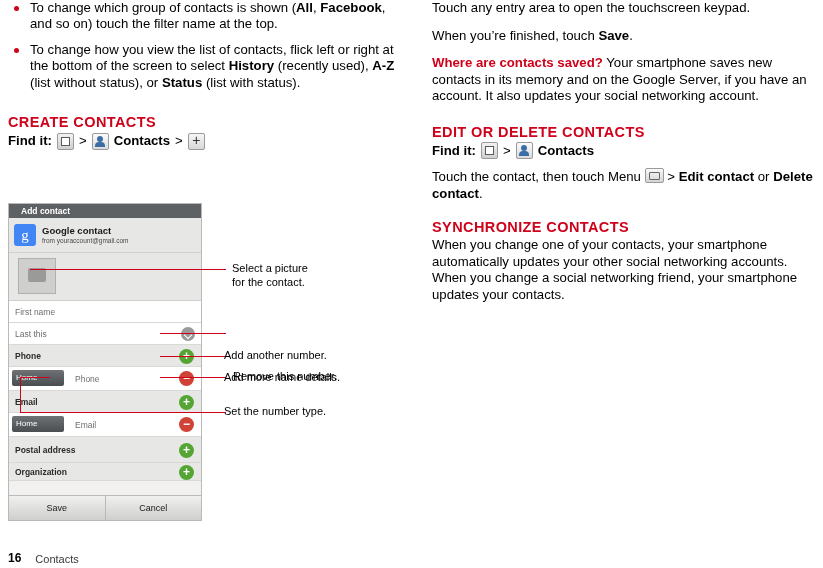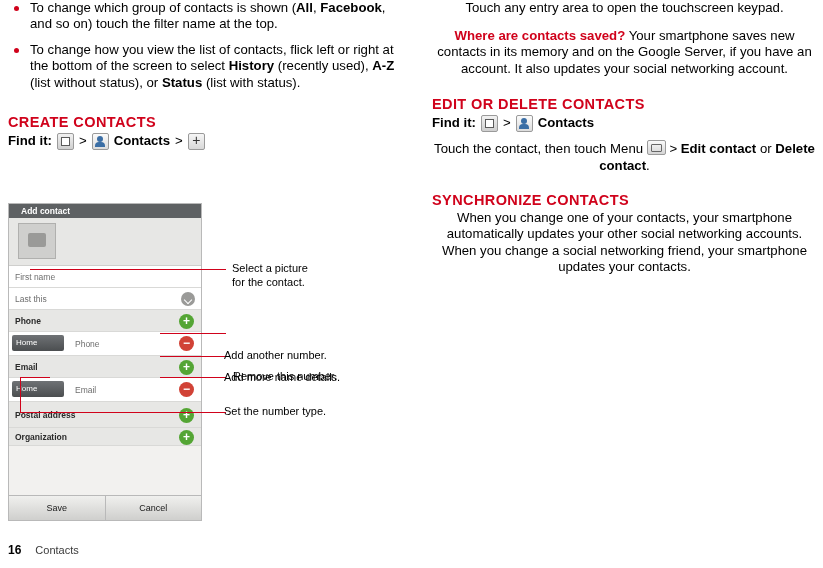--- a/index.html
+++ b/index.html
@@ -78,21 +78,20 @@
     flex-wrap: wrap;
   }
   .findit .lbl { font-weight: bold; }
   .findit .sep { margin: 0 5px; }
   .findit .strong { font-weight: bold; }
 
   p.body {
     font-size: 13.2px;
     line-height: 16.6px;
     margin: 0 0 11px 0;
-    text-align: center;
   }
   .redbold { color: #d0021b; font-weight: bold; }
 
   
   .ic {
     display: inline-block;
     vertical-align: -3px;
     width: 15px;
     height: 15px;
     border-radius: 2px;
@@ -341,24 +340,24 @@
   .leader {
     position: absolute;
     background: #d0021b;
     height: 1px;
   }
 
   
   .footer {
     position: absolute;
     left: 8px;
-    bottom: 11px;
+    bottom: 3px;
     font-size: 11px;
     display: flex;
-    align-items: center;
+    align-items: flex-end;
     margin-top: 29px;
   }
   .footer .pg {
     font-weight: bold;
     font-size: 12px;
     margin-right: 14px;
   }
   .footer .sec { color: #3a3a3a; }
 </style>
 </head>
@@ -392,20 +391,27 @@
       <span class="sep">&gt;</span>
       <span class="ic ic-plus"></span>
     </div>
   </div>
 
   <div class="figure">
     <div class="phone">
 
       <div class="titlebar">Add contact</div>
 
+      <div class="acct-row">
+        <div class="g-badge"></div>
+        <div>
+          <div class="acct-name">Google contact</div>
+          <div class="acct-sub">from youraccount@gmail.com</div>
+        </div>
+      </div>
 
       <div class="pic-area">
         <div class="pic-box"></div>
       </div>
 
       <div class="field-row">
         <span>First name</span>
       </div>
 
       <div class="field-row">
@@ -472,20 +478,23 @@
   <div class="callout" style="left:224px; top:370px;padding-left:9px;">
     Remove this number.
   </div>
   <div class="callout" style="left:224px; top:405px;">
     Set the number type.
   </div>
 
   <div class="col-right">
     <p class="body">Touch any entry area to open the touchscreen keypad.</p>
 
+    <p class="body">
+      When you’re finished, touch <span class="b">Save</span>.
+    </p>
 
     <p class="body">
       <span class="redbold">Where are contacts saved?</span><span> Your smartphone saves new contacts in its memory and on the Google Server, if you have an account. It also updates your social networking account.</span>
     </p>
 
     <div style="height:8px"></div>
 
     <h2 class="sect">EDIT OR DELETE CONTACTS</h2>
 
     <div class="findit">

